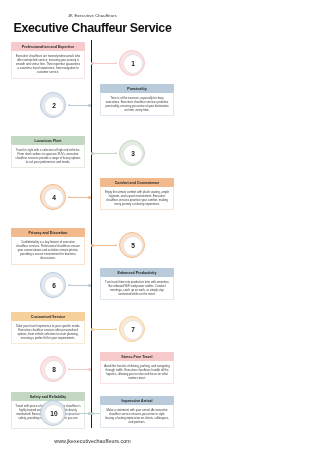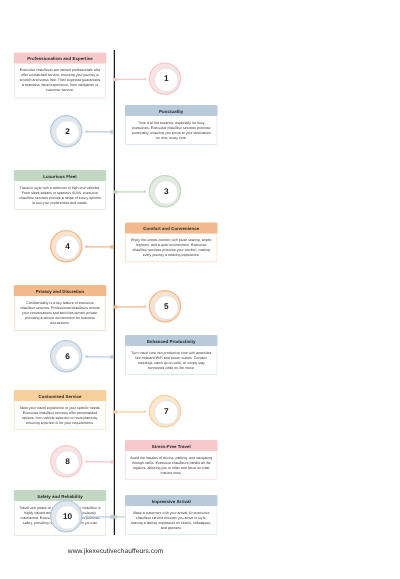--- a/index.html
+++ b/index.html
@@ -157,20 +157,24 @@
     font-size: 5.3px;
     color: #2c2c2c;
     letter-spacing: 0.05px;
   }
 </style>
 </head>
 <body>
 
 <div id="infographic">
 
+  <div class="header">
+    <div class="brand">JK Executive Chauffeurs</div>
+    <div class="main-title">Executive Chauffeur Service</div>
+  </div>
 
   <div class="spine"></div>
 
   <div id="rows">
       <div class="card left" style="top: 42px;">
         <div class="badge" style="background: rgb(246, 201, 203);">Professionalism and Expertise</div>
         <div class="body" style="border-color: rgb(251, 227, 228);">Executive chauffeurs are trained professionals who offer unmatched service, ensuring your journey is smooth and stress free. Their expertise guarantees a seamless travel experience, from navigation to customer service.</div>
       </div>
       <div class="circle-wrap right" style="top: 50px;">
         <div class="ring" style="background: rgb(251, 227, 228); border: 1.4px solid rgb(246, 201, 203);">

